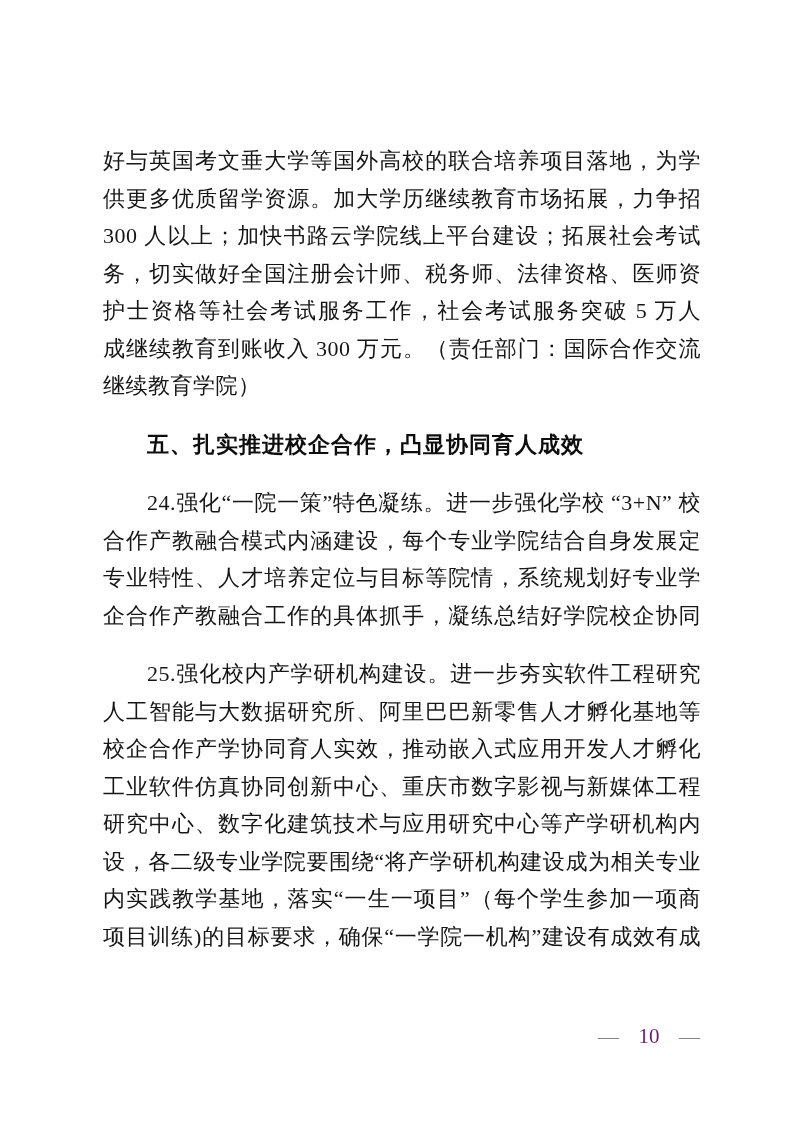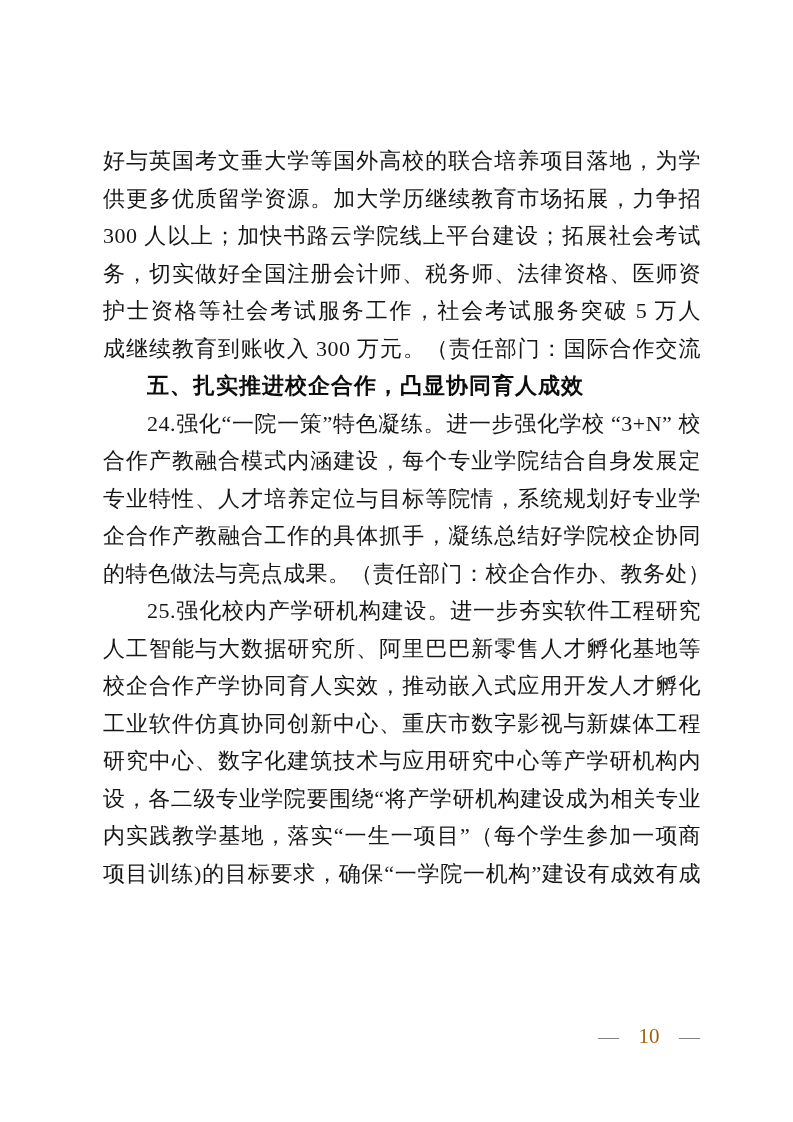--- a/index.html
+++ b/index.html
@@ -36,20 +36,21 @@
     text-align-last: justify;
     white-space: normal;
   }
   
   .el {
     text-align: left;
     text-align-last: left;
   }
   .indent {
     text-indent: 2em;
+    margin-top: 21px;
   }
   .heading {
     font-family: "Liberation Sans", "DejaVu Sans", sans-serif;
     font-weight: bold;
     color: #0d0d0d;
     letter-spacing: 1px;
   }
   .footer {
     position: absolute;
     top: 1022px;
@@ -59,43 +60,43 @@
     justify-content: space-between;
     align-items: center;
     font-size: 21px;
     line-height: 28px;
   }
   .footer .dash {
     color: #6e6e6e;
     transform: scaleY(0.8);
   }
   .footer .num {
-    color: #a16207;
+    color: #701a75;
   }
 </style>
 </head>
 <body>
 
 <div class="page">
   <div class="body-text">
 
     <div class="line jl">好与英国考文垂大学等国外高校的联合培养项目落地，为学生提</div>
     <div class="line jl">供更多优质留学资源。加大学历继续教育市场拓展，力争招生</div>
     <div class="line jl">300 人以上；加快书路云学院线上平台建设；拓展社会考试类业</div>
     <div class="line jl">务，切实做好全国注册会计师、税务师、法律资格、医师资格、</div>
     <div class="line jl">护士资格等社会考试服务工作，社会考试服务突破 5 万人次，完</div>
     <div class="line jl">成继续教育到账收入 300 万元。（责任部门：国际合作交流处、</div>
+    <div class="line el">继续教育学院）</div>
 
     <div class="line el heading indent">五、扎实推进校企合作，凸显协同育人成效</div>
 
     <div class="line jl indent">24.强化“一院一策”特色凝练。进一步强化学校 “3+N” 校企</div>
     <div class="line jl">合作产教融合模式内涵建设，每个专业学院结合自身发展定位、</div>
     <div class="line jl">专业特性、人才培养定位与目标等院情，系统规划好专业学院校</div>
     <div class="line jl">企合作产教融合工作的具体抓手，凝练总结好学院校企协同育人</div>
-    <div class="line el">的特色做法与亮点成果。（责任部门：校企合作办、教务处）</div>
 
     <div class="line jl indent">25.强化校内产学研机构建设。进一步夯实软件工程研究所、</div>
     <div class="line jl">人工智能与大数据研究所、阿里巴巴新零售人才孵化基地等平台</div>
     <div class="line jl">校企合作产学协同育人实效，推动嵌入式应用开发人才孵化基地、</div>
     <div class="line jl">工业软件仿真协同创新中心、重庆市数字影视与新媒体工程技术</div>
     <div class="line jl">研究中心、数字化建筑技术与应用研究中心等产学研机构内涵建</div>
     <div class="line jl">设，各二级专业学院要围绕“将产学研机构建设成为相关专业校</div>
     <div class="line jl">内实践教学基地，落实“一生一项目”（每个学生参加一项商业</div>
     <div class="line jl">项目训练)的目标要求，确保“一学院一机构”建设有成效有成果。</div>
 

